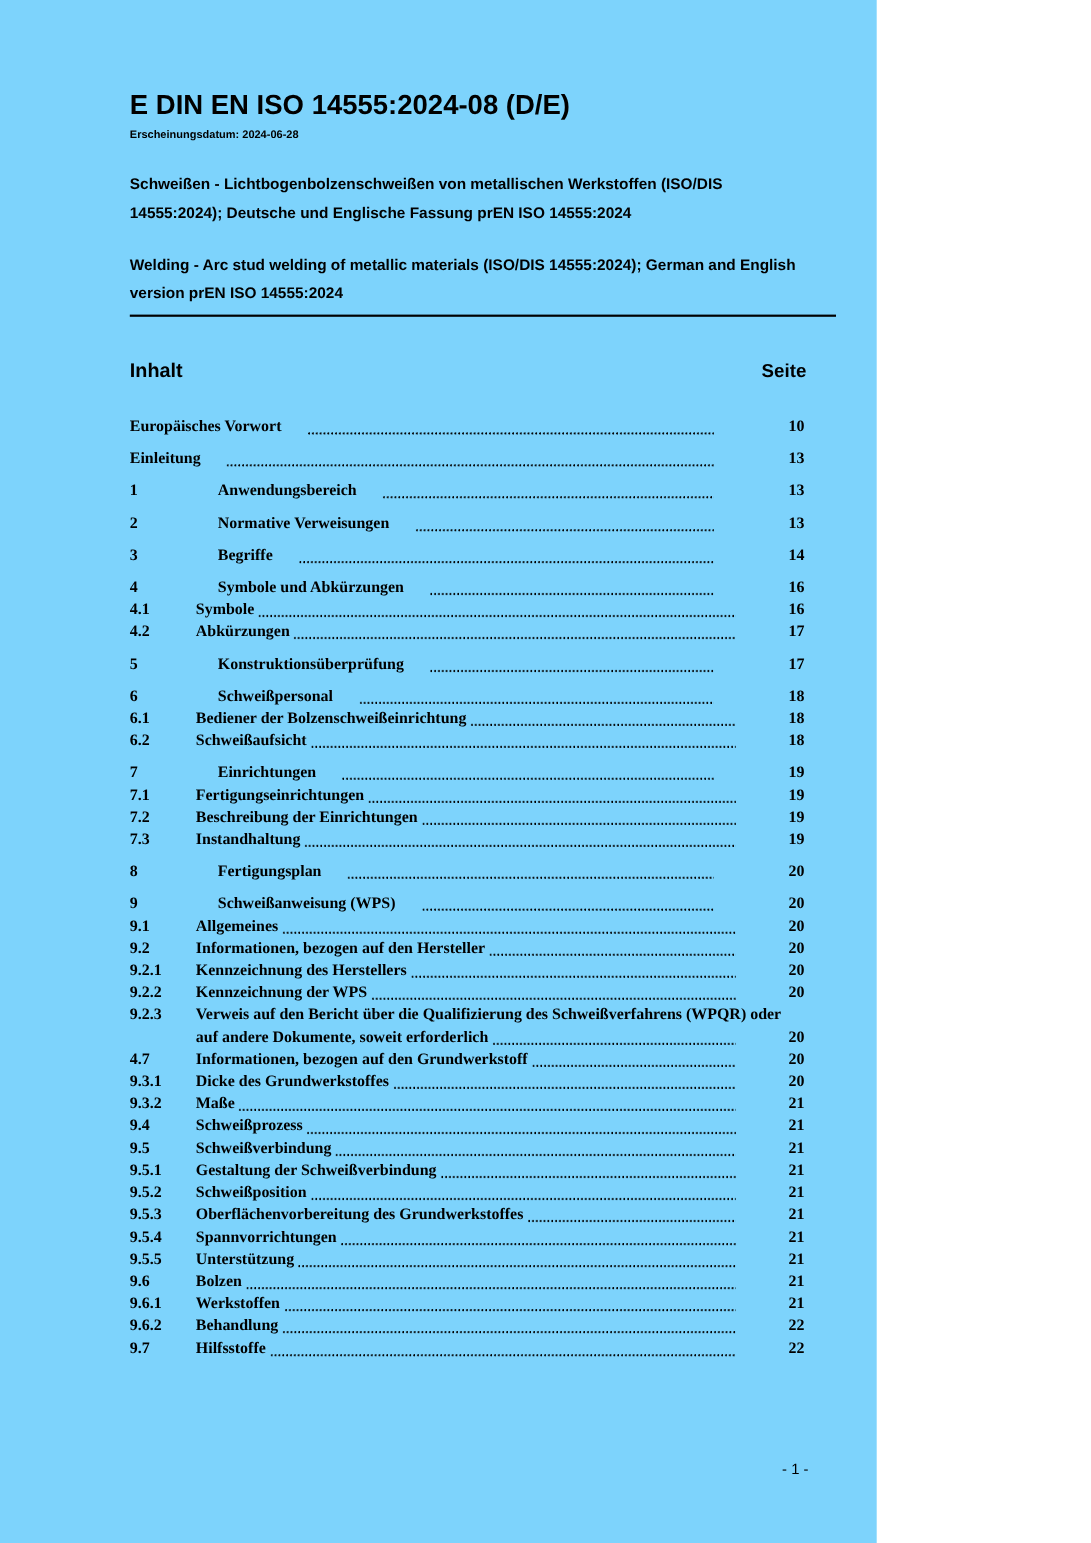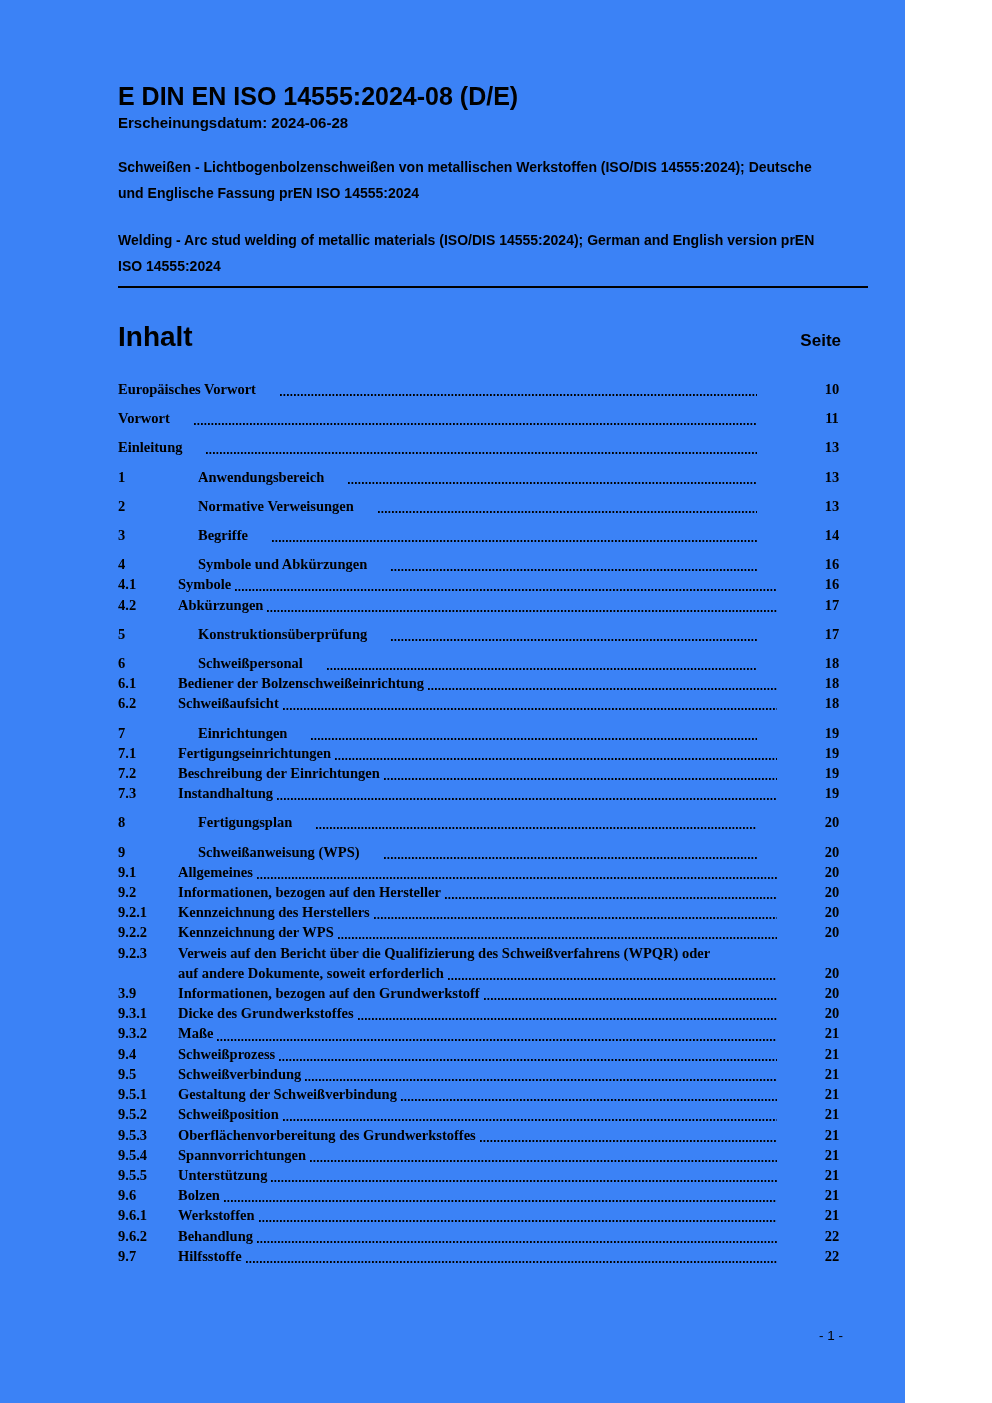--- a/index.html
+++ b/index.html
@@ -1,35 +1,35 @@
 <!DOCTYPE html>
 <html><head>
 <meta charset="utf-8">
 <style>
   html,body { margin:0; padding:0; background:#ffffff; }
   .page {
-    width: 905px; height: 1403px;
-    background: #3b82f6;
+    width: 797px; height: 1403px;
+    background: #7dd3fc;
     color: #000;
     font-family: "Liberation Sans", sans-serif;
     box-sizing: border-box;
     padding: 82px 64px 0 118px;
     overflow: hidden;
     position: relative;
   }
   .doc-title {
     margin: 0;
     font-size: 25px;
     font-weight: bold;
     line-height: 28px;
     letter-spacing: 0px;
   }
   .release {
     margin-top: 5px;
-    font-size: 15px;
+    font-size: 10px;
     font-weight: bold;
     line-height: 16px;
   }
   .title-de, .title-en {
     margin: 0;
     font-size: 14px;
     font-weight: bold;
     line-height: 26px;
     max-width: 812px;
   }
@@ -41,21 +41,21 @@
     margin: 7px -27px 0 0;
   }
   .toc-head {
     margin-top: 36px;
     display: flex;
     align-items: baseline;
     justify-content: space-between;
   }
   .toc-heading {
     margin: 0;
-    font-size: 28px;
+    font-size: 18px;
     font-weight: bold;
     line-height: 26px;
   }
   .toc-page-label {
     font-size: 17px;
     font-weight: bold;
   }
   .toc {
     margin-top: 28px;
     font-family: "Liberation Serif", serif;
@@ -108,25 +108,20 @@
     <span class="toc-page-label">Seite</span>
   </div>
 
   <div class="toc" id="toc">
       <div class="toc-row group">
         <span class="toc-label">Europäisches Vorwort</span>
         <span class="dots"></span>
         <span class="toc-page-num">10</span>
       </div>
       <div class="toc-row group">
-        <span class="toc-label">Vorwort</span>
-        <span class="dots"></span>
-        <span class="toc-page-num">11</span>
-      </div>
-      <div class="toc-row group">
         <span class="toc-label">Einleitung</span>
         <span class="dots"></span>
         <span class="toc-page-num">13</span>
       </div>
       <div class="toc-row group">
         <span class="toc-num">1</span>
         <span class="toc-label">Anwendungsbereich</span>
         <span class="dots"></span>
         <span class="toc-page-num">13</span>
       </div>
@@ -248,21 +243,21 @@
         <span class="toc-num">9.2.3</span>
         <span class="toc-label grow">Verweis auf den Bericht über die Qualifizierung des Schweißverfahrens (WPQR) oder</span>
       </div>
       <div class="toc-row">
         <span class="toc-spacer"></span>
         <span class="toc-label">auf andere Dokumente, soweit erforderlich</span>
         <span class="dots"></span>
         <span class="toc-page-num">20</span>
       </div>
       <div class="toc-row">
-        <span class="toc-num">3.9</span>
+        <span class="toc-num">4.7</span>
         <span class="toc-label">Informationen, bezogen auf den Grundwerkstoff</span>
         <span class="dots"></span>
         <span class="toc-page-num">20</span>
       </div>
       <div class="toc-row">
         <span class="toc-num">9.3.1</span>
         <span class="toc-label">Dicke des Grundwerkstoffes</span>
         <span class="dots"></span>
         <span class="toc-page-num">20</span>
       </div>

